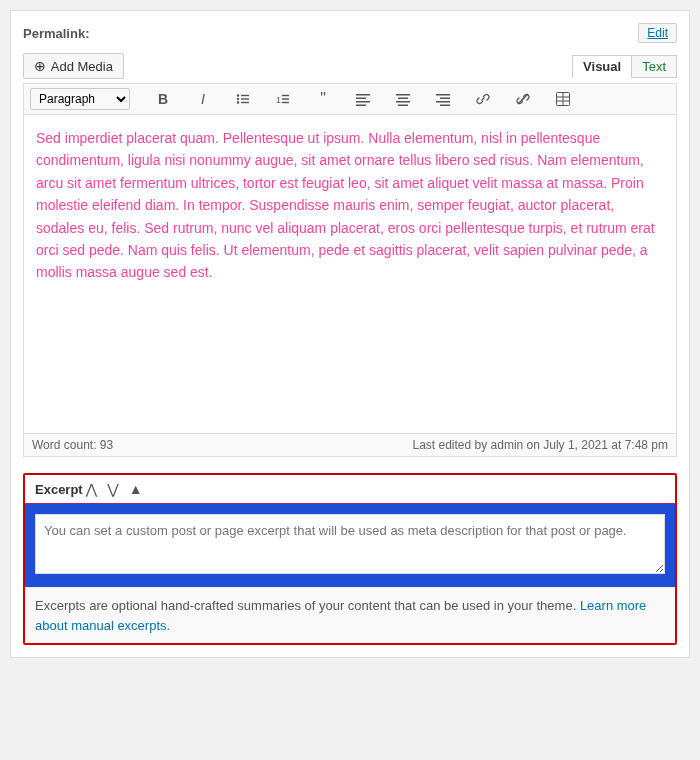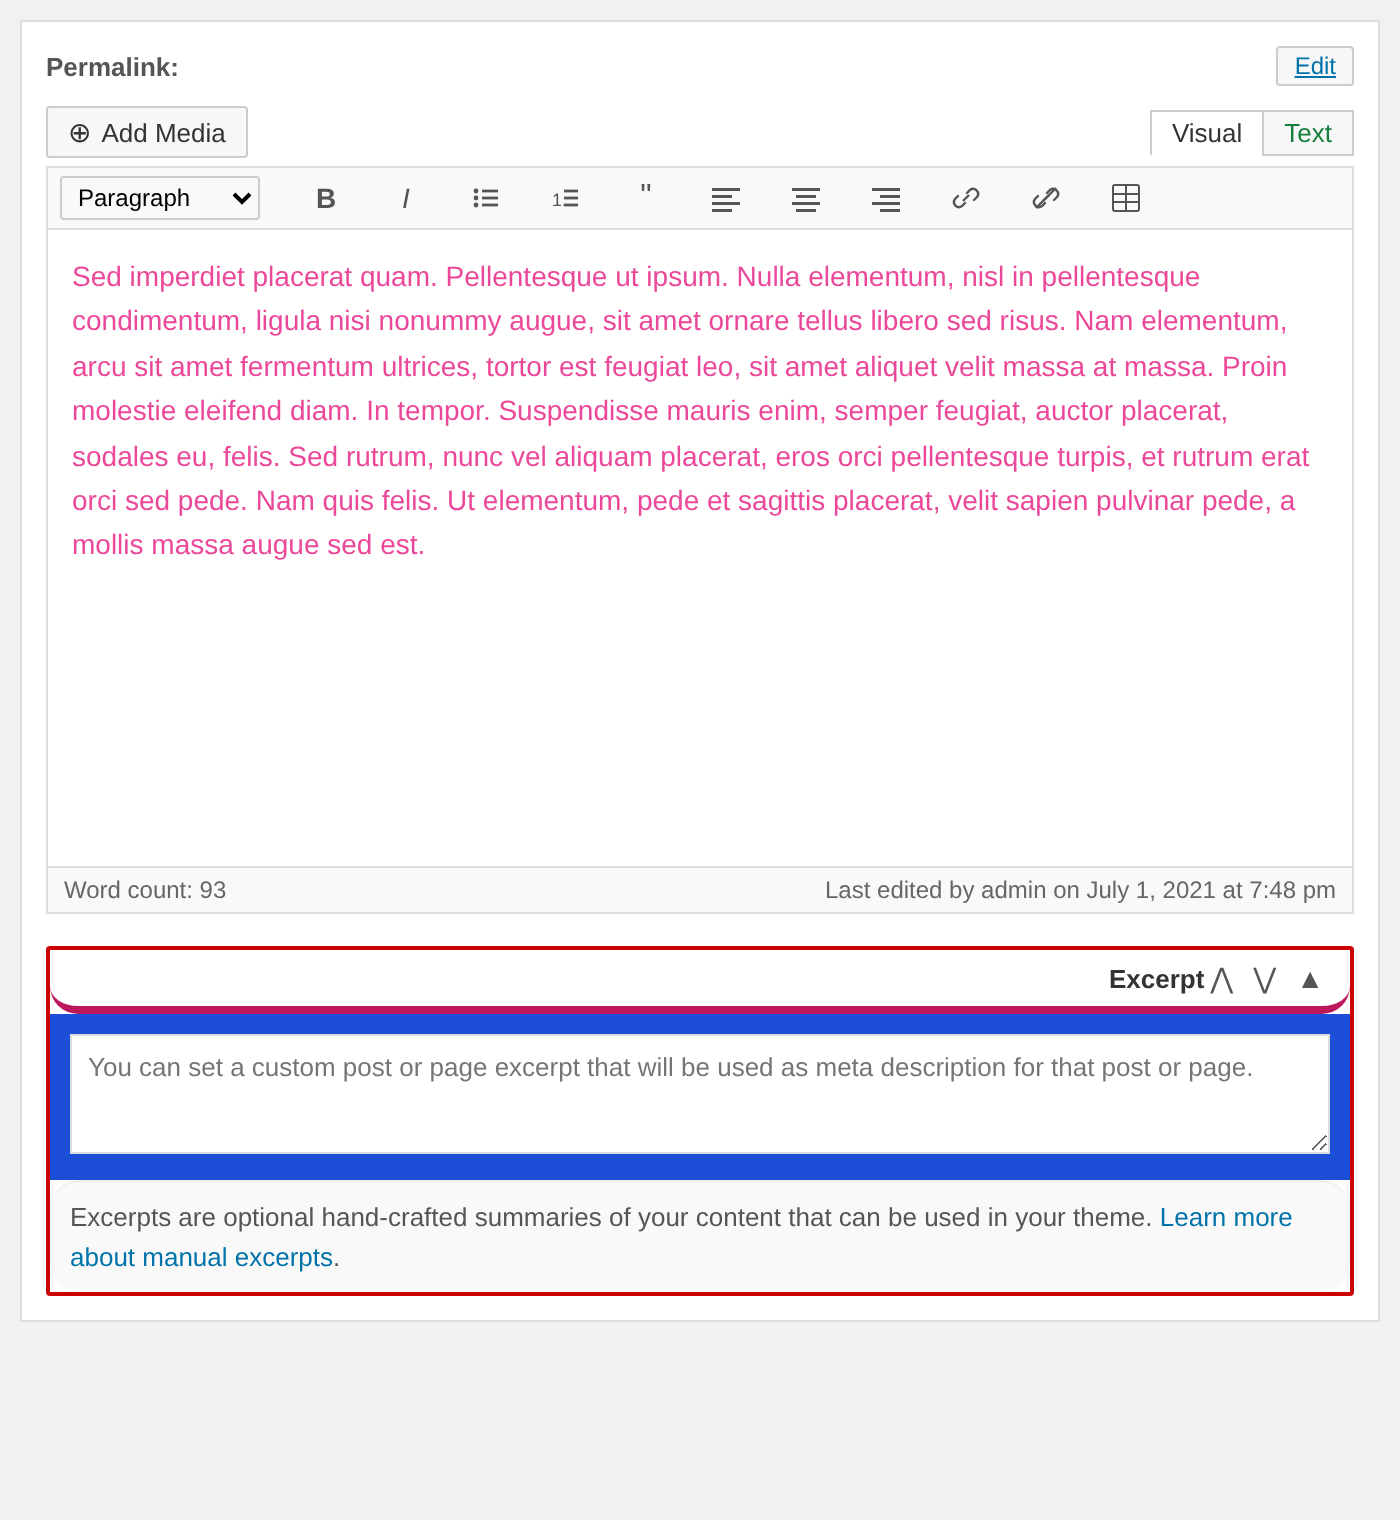--- a/index.html
+++ b/index.html
@@ -86,21 +86,21 @@
       border: 1px solid #ccc;
       padding: 3px 10px;
       cursor: pointer;
       font-size: 13px;
       color: #15803d;
     }
     .tab-btn.active {
       background: #fff;
       border-bottom-color: #fff;
       color: #333;
-      font-weight: 400;
+      font-weight: 700;
     }
     .tab-btn:first-child { border-right: none; }
 
     
     .editor-toolbar {
       display: flex;
       gap: 18px;
       border: 1px solid #ddd;
       border-bottom: none;
       padding: 4px 6px;
@@ -161,26 +161,25 @@
     }
 
     
     .excerpt-section {
       border: 2px solid #cc0000;
       margin-top: 16px;
       border-radius: 2px;
     }
     .excerpt-header {
       display: flex;
-      justify-content: flex-end;
+      justify-content: flex-start;
       align-items: center;
       background: #fff;
       padding: 6px 10px;
-      border-bottom: 4px solid #be185d;
-      border-radius: 14px;
+      border-bottom: 1px solid #be185d;
     }
     .excerpt-title {
       font-weight: 600;
       font-size: 13px;
       color: #333;
     }
     .excerpt-controls {
       display: flex;
       gap: 4px;
       align-items: center;
@@ -211,21 +210,20 @@
       line-height: 1.5;
     }
 
     .excerpt-help {
       padding: 8px 10px;
       font-size: 13px;
       color: #555;
       background: #f9f9f9;
       border-top: 1px solid #eee;
       line-height: 1.5;
-      border-radius: 15px;
     }
     .excerpt-help a {
       color: #0073aa;
       text-decoration: none;
     }
   </style>
 </head>
 <body>
 
 <div class="page-wrap">

